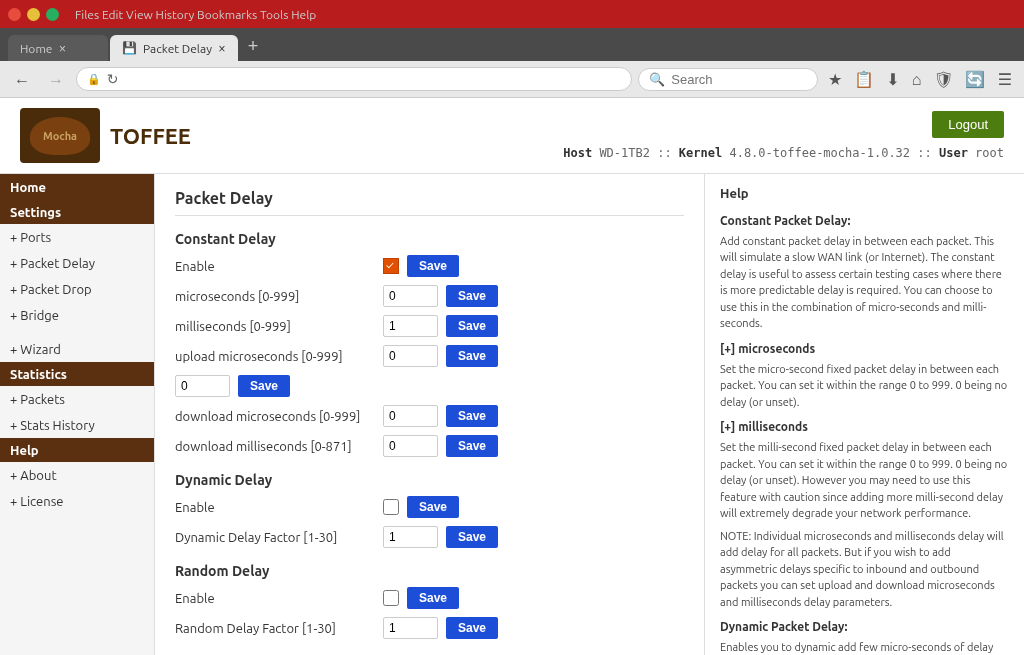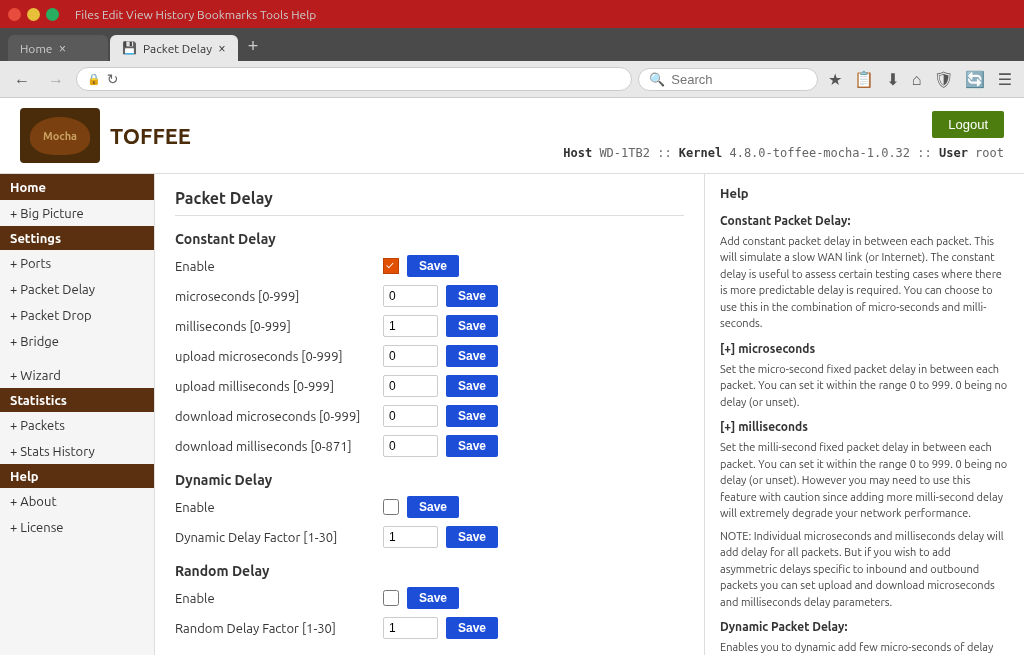--- a/index.html
+++ b/index.html
@@ -142,21 +142,20 @@
       <div class="host-info">
         <b>Host</b> WD-1TB2 :: <b>Kernel</b> 4.8.0-toffee-mocha-1.0.32 :: <b>User</b> root
       </div>
     </div>
   </div>
 
   <div class="main-layout">
 
     <div class="sidebar">
       <div class="sidebar-home">Home</div>
-      <div class="sidebar-item">+ Big Picture</div>
       <div class="sidebar-section">Settings</div>
       <div class="sidebar-item">+ Ports</div>
       <div class="sidebar-item">+ Packet Delay</div>
       <div class="sidebar-item">+ Packet Drop</div>
       <div class="sidebar-item">+ Bridge</div>
       <div style="height:8px;"></div>
       <div class="sidebar-item">+ Wizard</div>
       <div class="sidebar-section">Statistics</div>
       <div class="sidebar-item">+ Packets</div>
       <div class="sidebar-item">+ Stats History</div>
@@ -188,21 +187,20 @@
         <button class="save-btn">Save</button>
       </div>
 
       <div class="form-row">
         <div class="form-label">upload microseconds [0-999]</div>
         <input class="form-input" type="text" value="0" style="">
         <button class="save-btn">Save</button>
       </div>
 
       <div class="form-row">
-        <div class="form-label">upload milliseconds [0-999]</div>
         <input class="form-input" type="text" value="0" style="">
         <button class="save-btn">Save</button>
       </div>
 
       <div class="form-row">
         <div class="form-label">download microseconds [0-999]</div>
         <input class="form-input" type="text" value="0" style="">
         <button class="save-btn">Save</button>
       </div>
 

